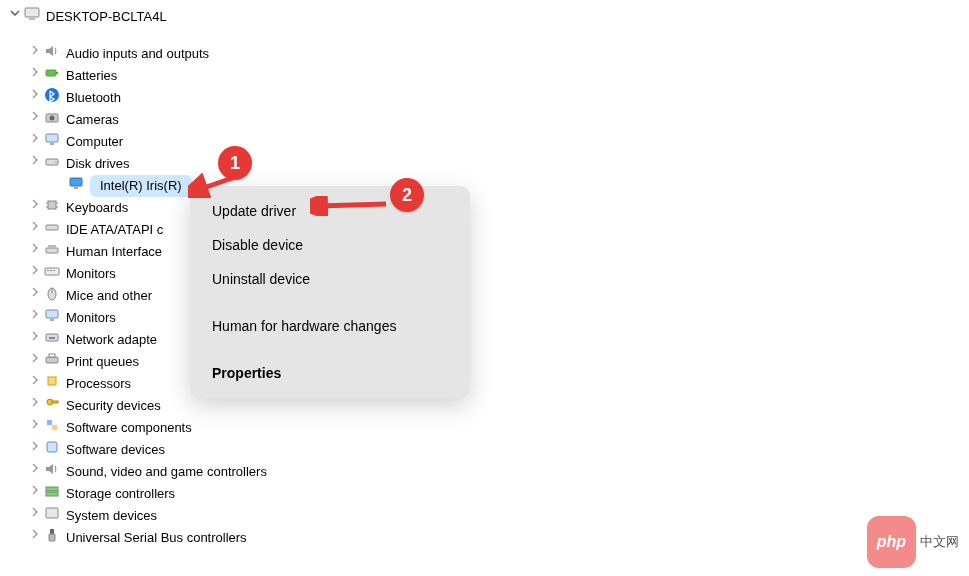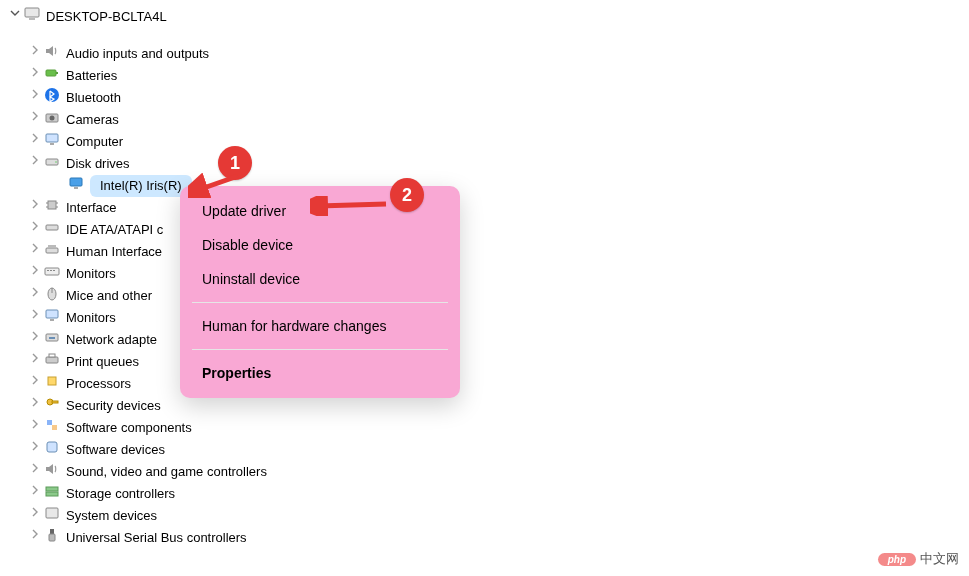--- a/index.html
+++ b/index.html
@@ -50,24 +50,24 @@
     background: #cde8ff;
     border-radius: 6px;
     padding: 0 10px;
   }
   .children { padding-left: 20px; margin-top: 15px; }
   .grandchildren { padding-left: 40px; }
 
   
   .context-menu {
     position: absolute;
-    left: 180px;
+    left: 190px;
     top: 186px;
     width: 280px;
-    background: #f9a8d4;
+    background: #e5e5e5;
     border-radius: 10px;
     box-shadow: 0 8px 24px rgba(0,0,0,0.18);
     padding: 8px 0;
     z-index: 10;
     font-size: 14px;
   }
   .menu-item {
     padding: 8px 22px;
     line-height: 18px;
     cursor: default;
@@ -109,25 +109,25 @@
     display: flex;
     align-items: center;
     font-size: 13px;
     color: #555;
     z-index: 5;
   }
   .watermark .php-pill {
     background: #f48a8a;
     color: #fff;
     border-radius: 12px;
-    padding: 1px 10px;
+    padding: 17px 10px;
     font-weight: 700;
     font-style: italic;
     margin-right: 4px;
-    font-size: 10px;
+    font-size: 16px;
   }
 </style>
 </head>
 <body>
 
 <div class="tree">
 
   <div class="tree-row">
     <span class="chevron">
       <svg viewBox="0 0 10 10">
@@ -256,21 +256,21 @@
         </span>
       <span class="icon">
           <svg viewBox="0 0 16 16">
             <rect x="4" y="4" width="8" height="8" fill="#ccc" stroke="#888"></rect>
             <line x1="2" y1="6" x2="4" y2="6" stroke="#888"></line>
             <line x1="2" y1="10" x2="4" y2="10" stroke="#888"></line>
             <line x1="12" y1="6" x2="14" y2="6" stroke="#888"></line>
             <line x1="12" y1="10" x2="14" y2="10" stroke="#888"></line>
           </svg>
         </span>
-      <span class="label">Interface</span>
+      <span class="label">Keyboards</span>
     </div>
 
     <div class="tree-row">
       <span class="chevron">
           <svg viewBox="0 0 10 10">
             <path d="M3 1 L7 5 L3 9" fill="none" stroke="#999" stroke-width="1.4"></path>
           </svg>
         </span>
       <span class="icon">
           <svg viewBox="0 0 16 16">

